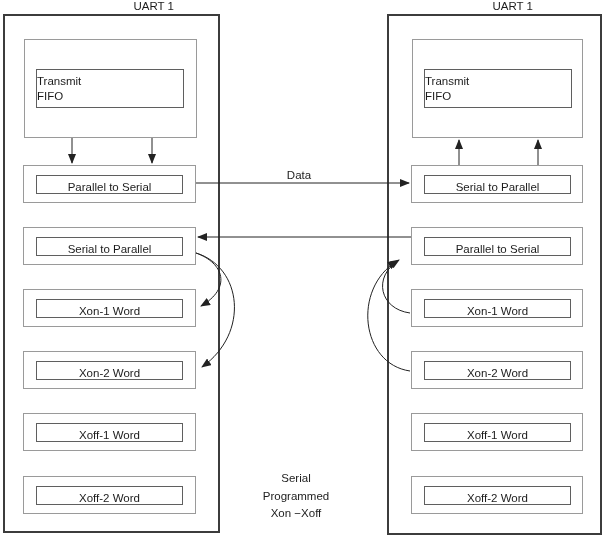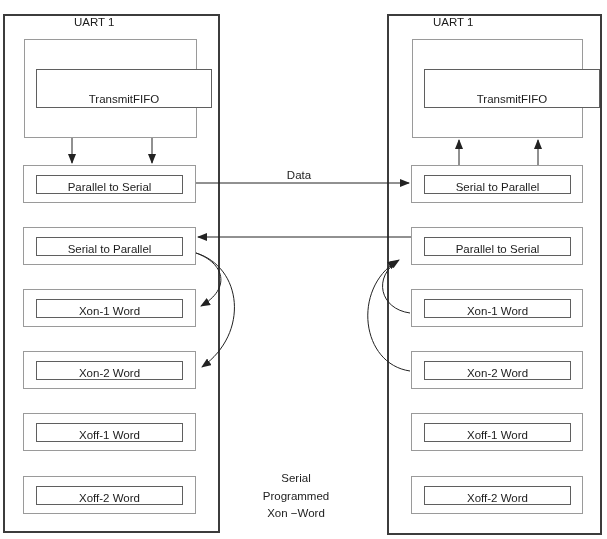--- a/index.html
+++ b/index.html
@@ -5,31 +5,31 @@
   html,body{margin:0;padding:0;background:#ffffff;}
   .canvas{
     position:relative;width:607px;height:539px;background:#ffffff;
     font-family:"Liberation Sans", sans-serif;color:#1c1c1c;overflow:hidden;
   }
   .uart-frame{
     position:absolute;box-sizing:border-box;
     border:2px solid #3c3c3c;background:transparent;
   }
   .uart-title{
-    position:absolute;top:16px;width:100px;height:13px;
-    font-size:11.5px;text-align:left;white-space:nowrap;
+    position:absolute;top:0;width:100px;height:13px;
+    font-size:11.5px;text-align:right;white-space:nowrap;
   }
   .fifo-container{
     position:absolute;box-sizing:border-box;width:173px;height:99px;
     border:1px solid #9a9a9a;background:#fff;
   }
   .fifo-box{
-    position:absolute;box-sizing:border-box;left:11px;top:29px;width:176px;height:39px;
+    position:absolute;box-sizing:border-box;left:11px;top:29px;width:148px;height:39px;
     border:1px solid #5f5f5f;background:#fff;
-    display:flex;align-items:flex-end;justify-content:center;
+    display:flex;flex-direction:column;align-items:flex-start;justify-content:center;
     font-size:11.5px;line-height:15px;text-align:center;
   }
   .block-outer{
     position:absolute;box-sizing:border-box;width:173px;height:38px;
     border:1px solid #9a9a9a;background:#fff;
   }
   .block-inner{
     position:absolute;box-sizing:border-box;left:12px;top:9px;width:147px;height:19px;
     border:1px solid #5f5f5f;background:#fff;
     display:flex;align-items:flex-end;justify-content:center;
@@ -140,21 +140,21 @@
     <div class="block-inner">
       <span>Xoff-2 Word</span>
     </div>
   </div>
 
   <div class="line-label" style="left:269px;top:169px;width:60px;">Data</div>
 
   <div class="compare-label">
     <div>Serial</div>
     <div>Programmed</div>
-    <div>Xon −Word</div>
+    <div>Xon −Xoff</div>
   </div>
 
   <svg class="arrow-layer" width="607" height="539" viewBox="0 0 607 539">
     <defs>
       <marker id="ah" viewBox="0 0 10 8" markerWidth="10" markerHeight="8" refX="9" refY="4" orient="auto" markerUnits="userSpaceOnUse">
         <path d="M0,0 L10,4 L0,8 Z" fill="#222222"></path>
       </marker>
     </defs>
     <g stroke="#222222" stroke-width="1" fill="none">
 

